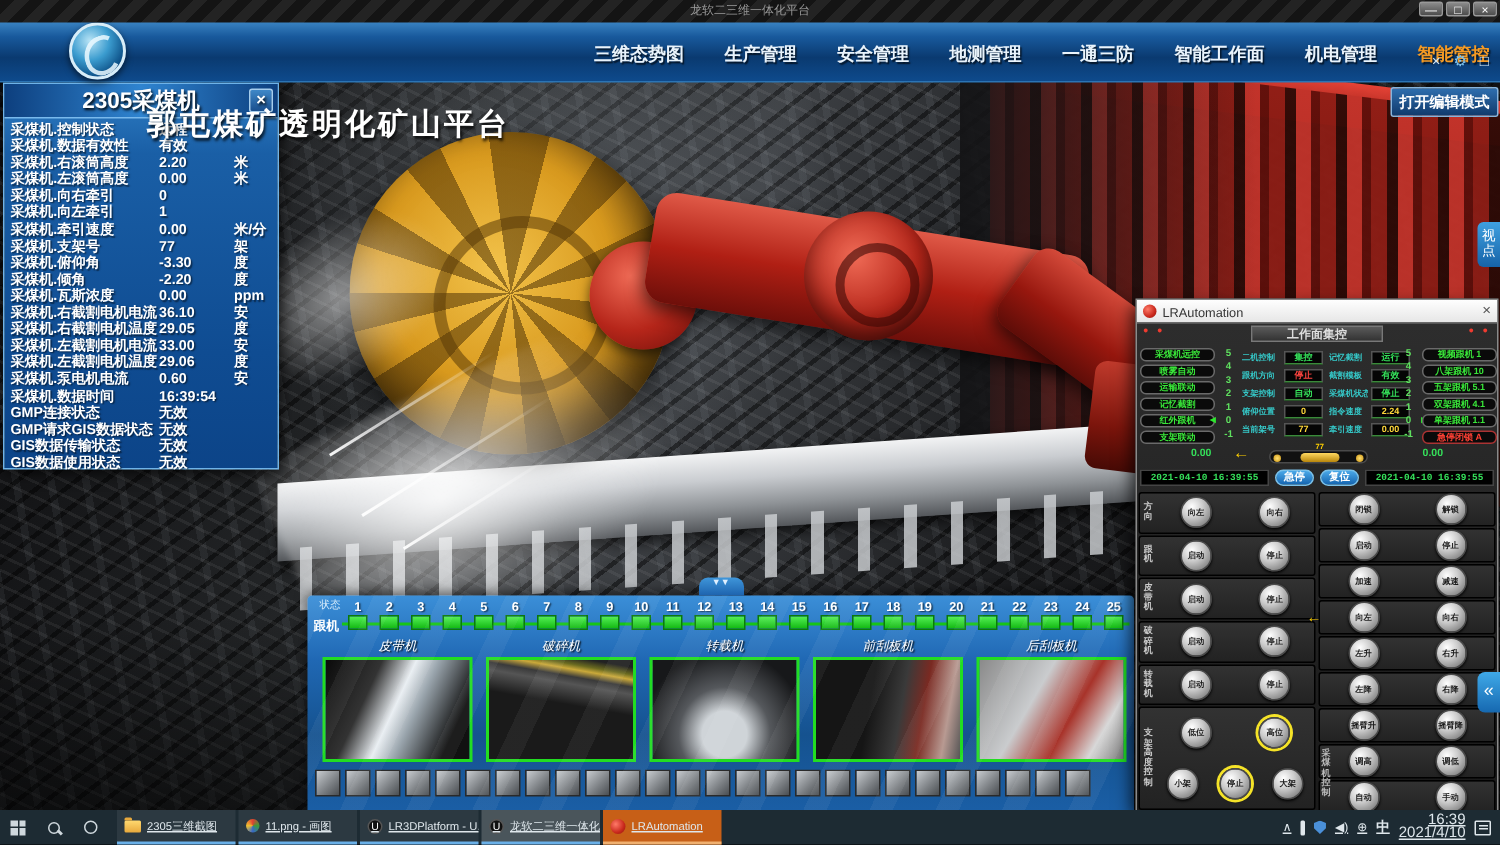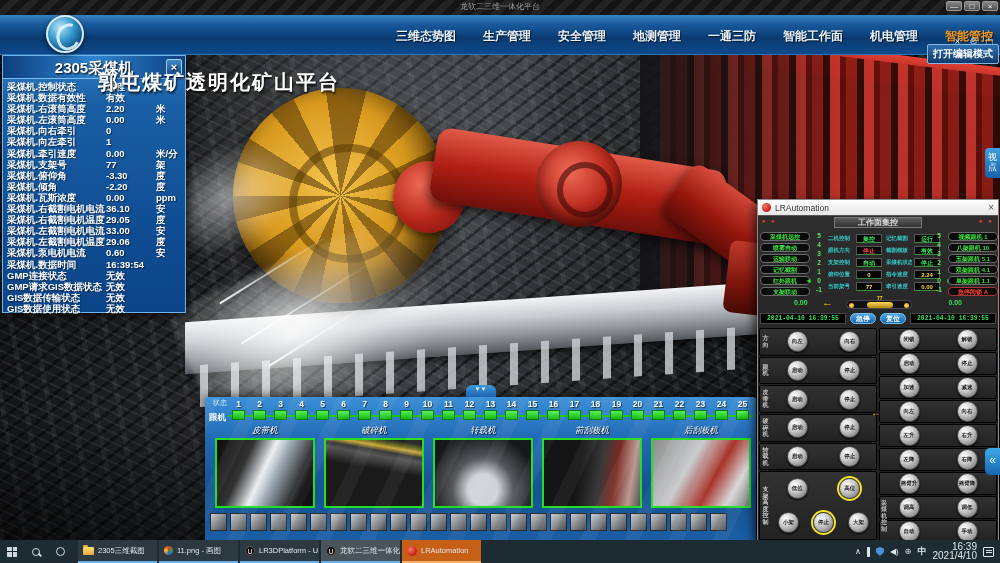--- a/index.html
+++ b/index.html
@@ -28,21 +28,21 @@
   .app-title { position:absolute; left:98px; top:9px; font-size:20px; font-weight:bold;
     color:#fff; letter-spacing:2px; text-shadow:1px 2px 2px rgba(0,0,0,.8);margin-top:47px; }
   .nav { position:absolute; left:396px; top:15px; display:flex; gap:27px; }
   .nav-item { font-size:12px; font-weight:bold; color:#e9f3fb; white-space:nowrap;
     text-shadow:1px 1px 1px rgba(0,0,0,.7); cursor:default; }
   .nav-item.active { color:#f59a23; }
   .header-icons { position:absolute; right:4px; top:22px; display:flex; gap:3px; }
   .h-ico { width:13px; height:13px; font-size:10px; line-height:13px; text-align:center;
     color:#d6e9f7; }
   .h-ico.gear { color:#7ec3ef; }
-  .edit-btn { position:absolute; right:1px; top:44px; z-index:16; padding:2px 5px;
+  .edit-btn { position:absolute; right:1px; top:58px; z-index:16; padding:2px 5px;
     background:linear-gradient(#2e6eae,#113a6c); border:1px solid #86b4dc; border-radius:2px;
     color:#fff; font-size:10px; font-weight:bold; }
 
   
   .viewport { position:absolute; left:0; top:13px; width:1000px; height:527px; overflow:hidden;
     background:linear-gradient(110deg,#0b0b0d 0%,#232527 28%,#3c3f43 46%,#1a1b1d 68%,#0a0a0b 100%); }
   .rock-tex { position:absolute; inset:0;
     background:
       repeating-linear-gradient(25deg,rgba(255,255,255,.06) 0 2px,transparent 2px 9px),
       repeating-linear-gradient(-38deg,rgba(0,0,0,.45) 0 3px,transparent 3px 12px),
@@ -222,21 +222,21 @@
           linear-gradient(170deg,#3a8a3a 2%,#caa93a 6%,transparent 12%); }
   .cam3 { background:linear-gradient(100deg,#151515 38%,#3a3a3a 58%,#7a2a22 72%,#b89a92 88%,#555); }
   .cam4 { background:linear-gradient(120deg,#8a8a8a,#caccce 38%,#a8332a 62%,#d8d8d8 82%,#777); }
   .thumb-strip { position:absolute; left:5px; right:5px; top:116px; height:20px; display:flex;
     gap:3px; overflow:hidden; }
   .thumb { flex:0 0 17px; height:18px; border:1px solid #2a2a2a;
     background:linear-gradient(135deg,#c8ccd0,#7a7e82 60%,#4a4e52); }
 
   
   .taskbar { position:absolute; left:0; top:540px; width:1000px; height:23px; z-index:30;
-    background:#1d2b33; display:flex; align-items:center; color:#dfe7ec; }
+    background:#1d2b33; display:flex; align-items:center; color:#dfe7ec;text-decoration:underline; }
   .tb-sys { width:24px; display:flex; justify-content:center; align-items:center; height:100%; }
   .win-logo { width:10px; height:10px; display:grid; grid-template-columns:1fr 1fr;
     grid-template-rows:1fr 1fr; gap:1px; }
   .win-logo i { background:#cfd8dd; }
   .search-ico { width:8px; height:8px; border:1.5px solid #cfd8dd; border-radius:50%;
     position:relative; }
   .search-ico::after { content:""; position:absolute; width:4px; height:1.5px; background:#cfd8dd;
     transform:rotate(45deg); right:-3px; bottom:-1px; }
   .taskview-ico { width:9px; height:9px; border:1.5px solid #cfd8dd; border-radius:50%; }
   .tb-items { display:flex; height:100%; margin-left:6px; }

